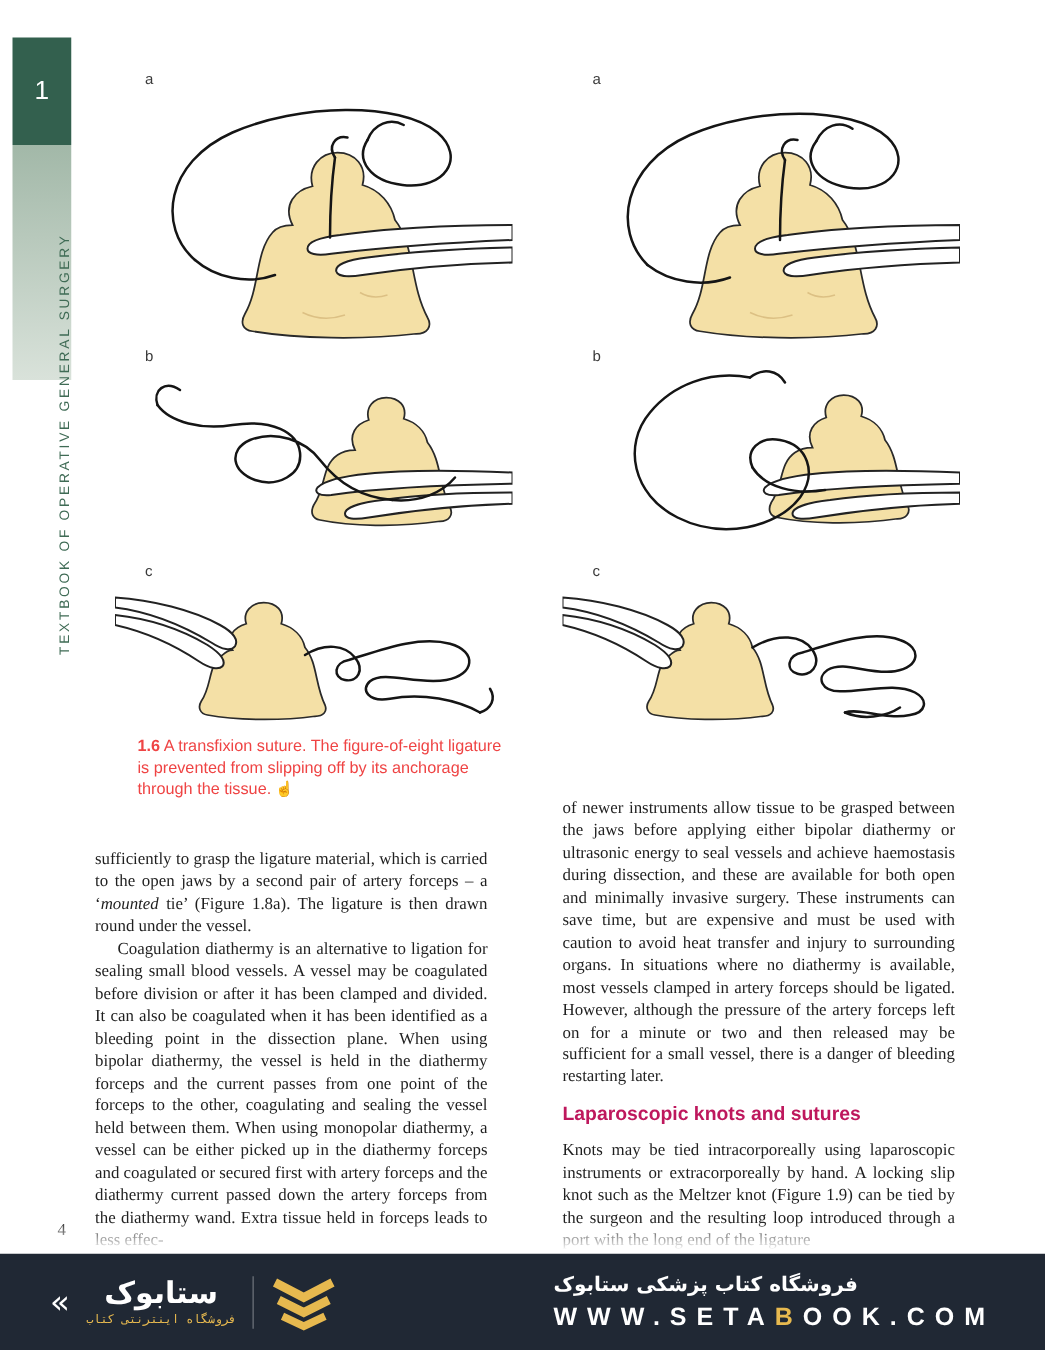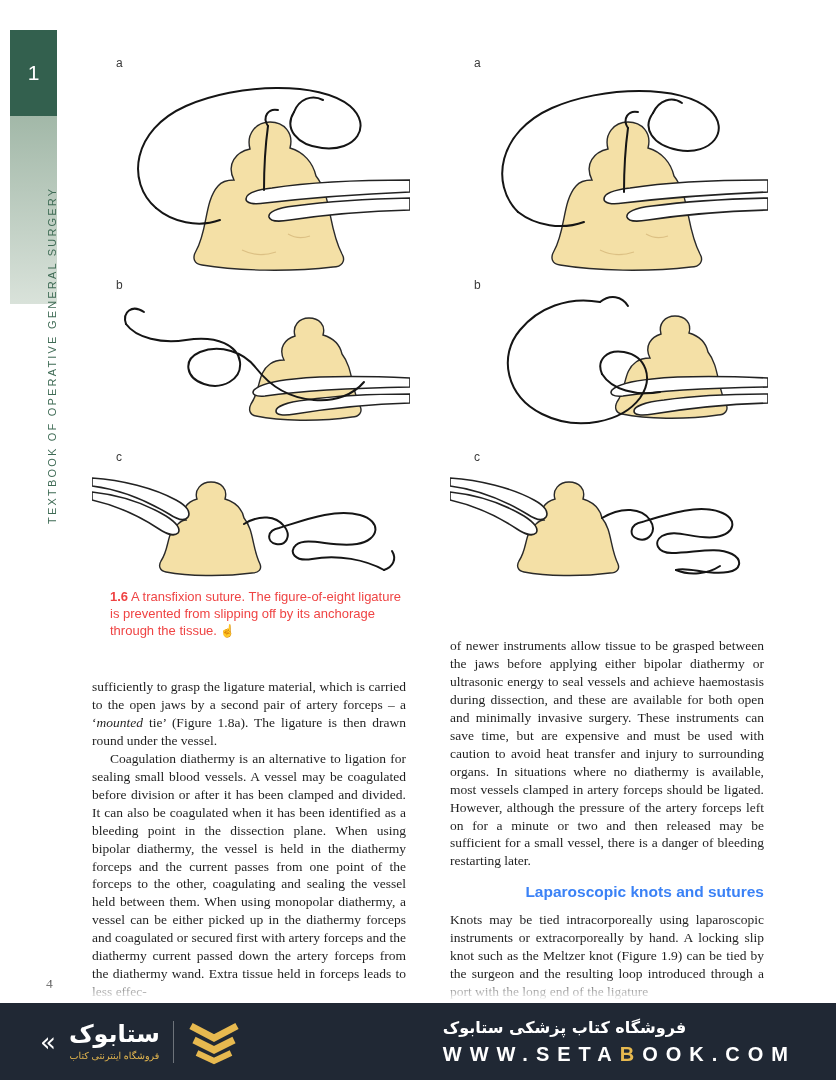--- a/index.html
+++ b/index.html
@@ -33,36 +33,36 @@
   .caption{font-family:"Liberation Sans",sans-serif;font-size:13px;line-height:1.32;
     color:#ef4444;margin-top:10px}
   .fig-col.left .caption{padding-left:18px}
   .fig-col.right .caption{padding-left:4px}
   .caption b{font-weight:bold}
   .hand{font-size:12px}
 
   
   .body-col{position:absolute;width:314px;text-align:justify;font-size:13.5px;
     line-height:1.33;color:#1f1f1f}
-  .body-left{left:92px;top:678px}
+  .body-left{left:76px;top:678px}
   .body-right{left:450px;top:637px}
   .body-col p.indent{text-indent:18px}
   .section-heading{font-family:"Liberation Sans",sans-serif;font-size:15.5px;font-weight:bold;
-    color:#3b82f6;margin:12px 0 8px;text-align:right}
+    color:#be185d;margin:12px 0 8px;text-align:left}
   .fade{position:absolute;left:0;right:0;bottom:77px;height:26px;z-index:5;
     background:linear-gradient(rgba(255,255,255,0),#fff 90%)}
 
   
   .footer{position:absolute;left:0;right:0;bottom:0;height:77px;background:#202834;z-index:10;
     display:flex;align-items:center;justify-content:space-between;padding:0 40px;color:#fff}
   .logo{display:flex;align-items:center;gap:13px}
   .logo-chev{color:#fff;font-size:26px;line-height:1;font-family:"DejaVu Sans",sans-serif}
   .logo-text{display:flex;flex-direction:column;align-items:center}
   .logo-word{font-family:"DejaVu Sans",sans-serif;font-size:24px;font-weight:bold;direction:rtl;line-height:1.05}
-  .logo-sub{font-family:Liberation Sans, sans-serif;font-size:9.5px;color:#e7b94f;direction:rtl;margin-top:2px}
+  .logo-sub{font-family:Liberation Mono, monospace;font-size:9.5px;color:#e7b94f;direction:rtl;margin-top:2px}
   .logo-divider{width:1px;height:42px;background:rgba(255,255,255,.35)}
   .footer-right{display:flex;flex-direction:column;align-items:flex-start}
   .store-line{font-family:"DejaVu Sans",sans-serif;font-size:16px;font-weight:bold;direction:rtl}
   .url{font-family:"Liberation Sans",sans-serif;font-size:20px;font-weight:bold;
     letter-spacing:8px;margin-top:6px;white-space:nowrap}
   .url .accent{color:#e7b94f}
 </style>
 </head>
 <body>
 

